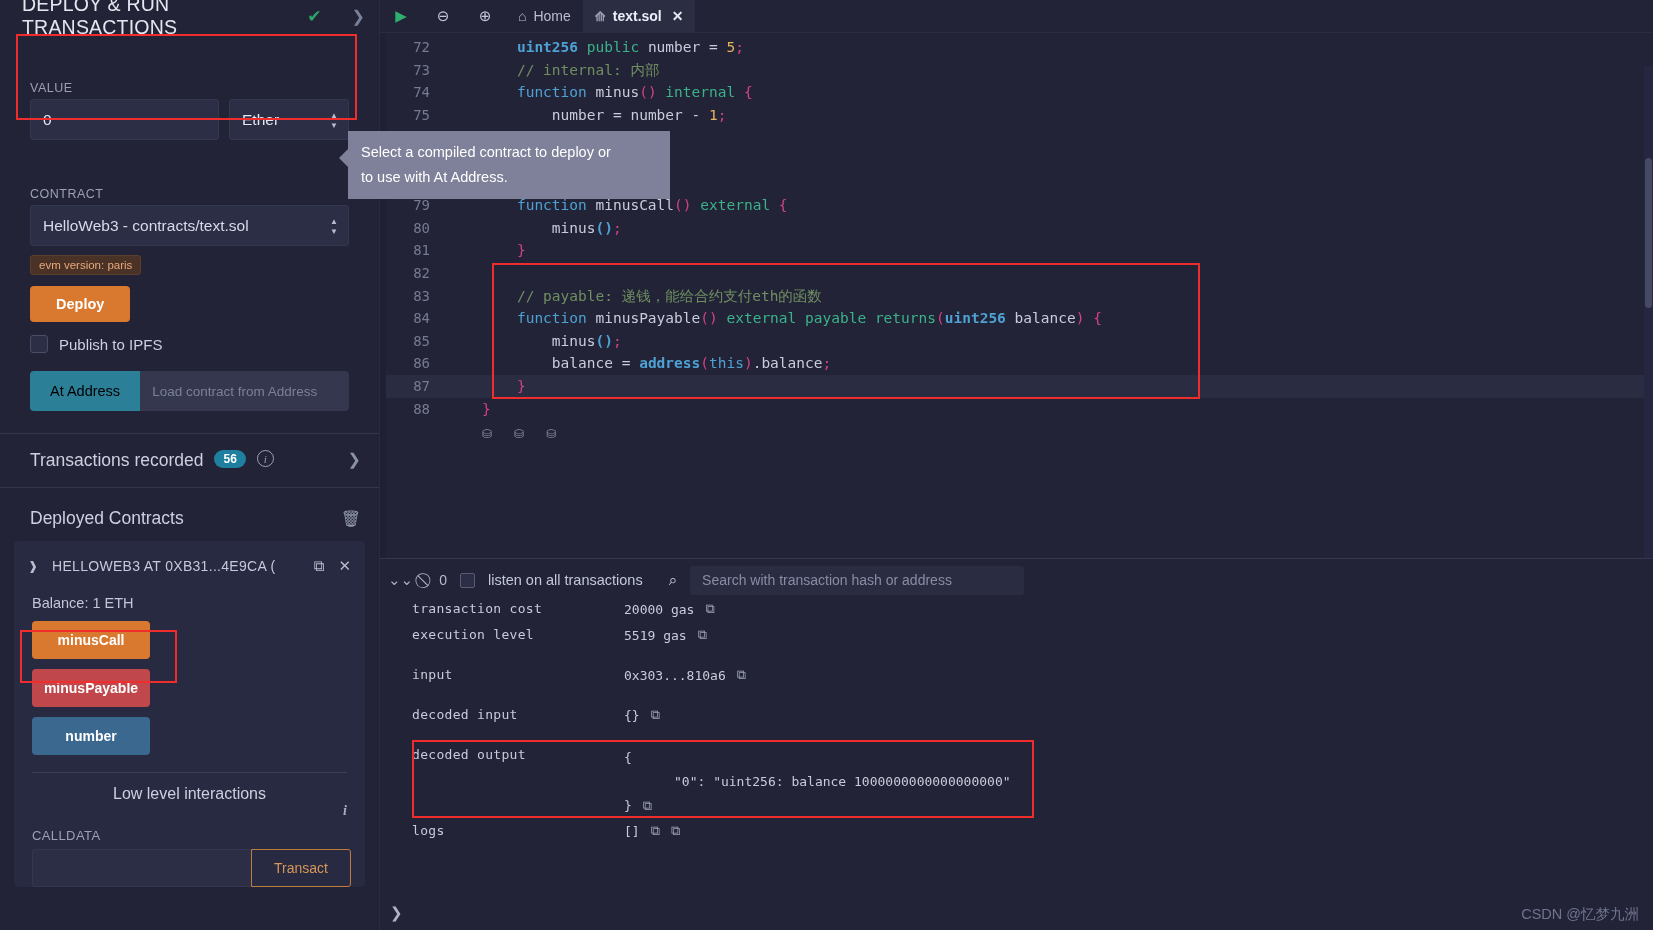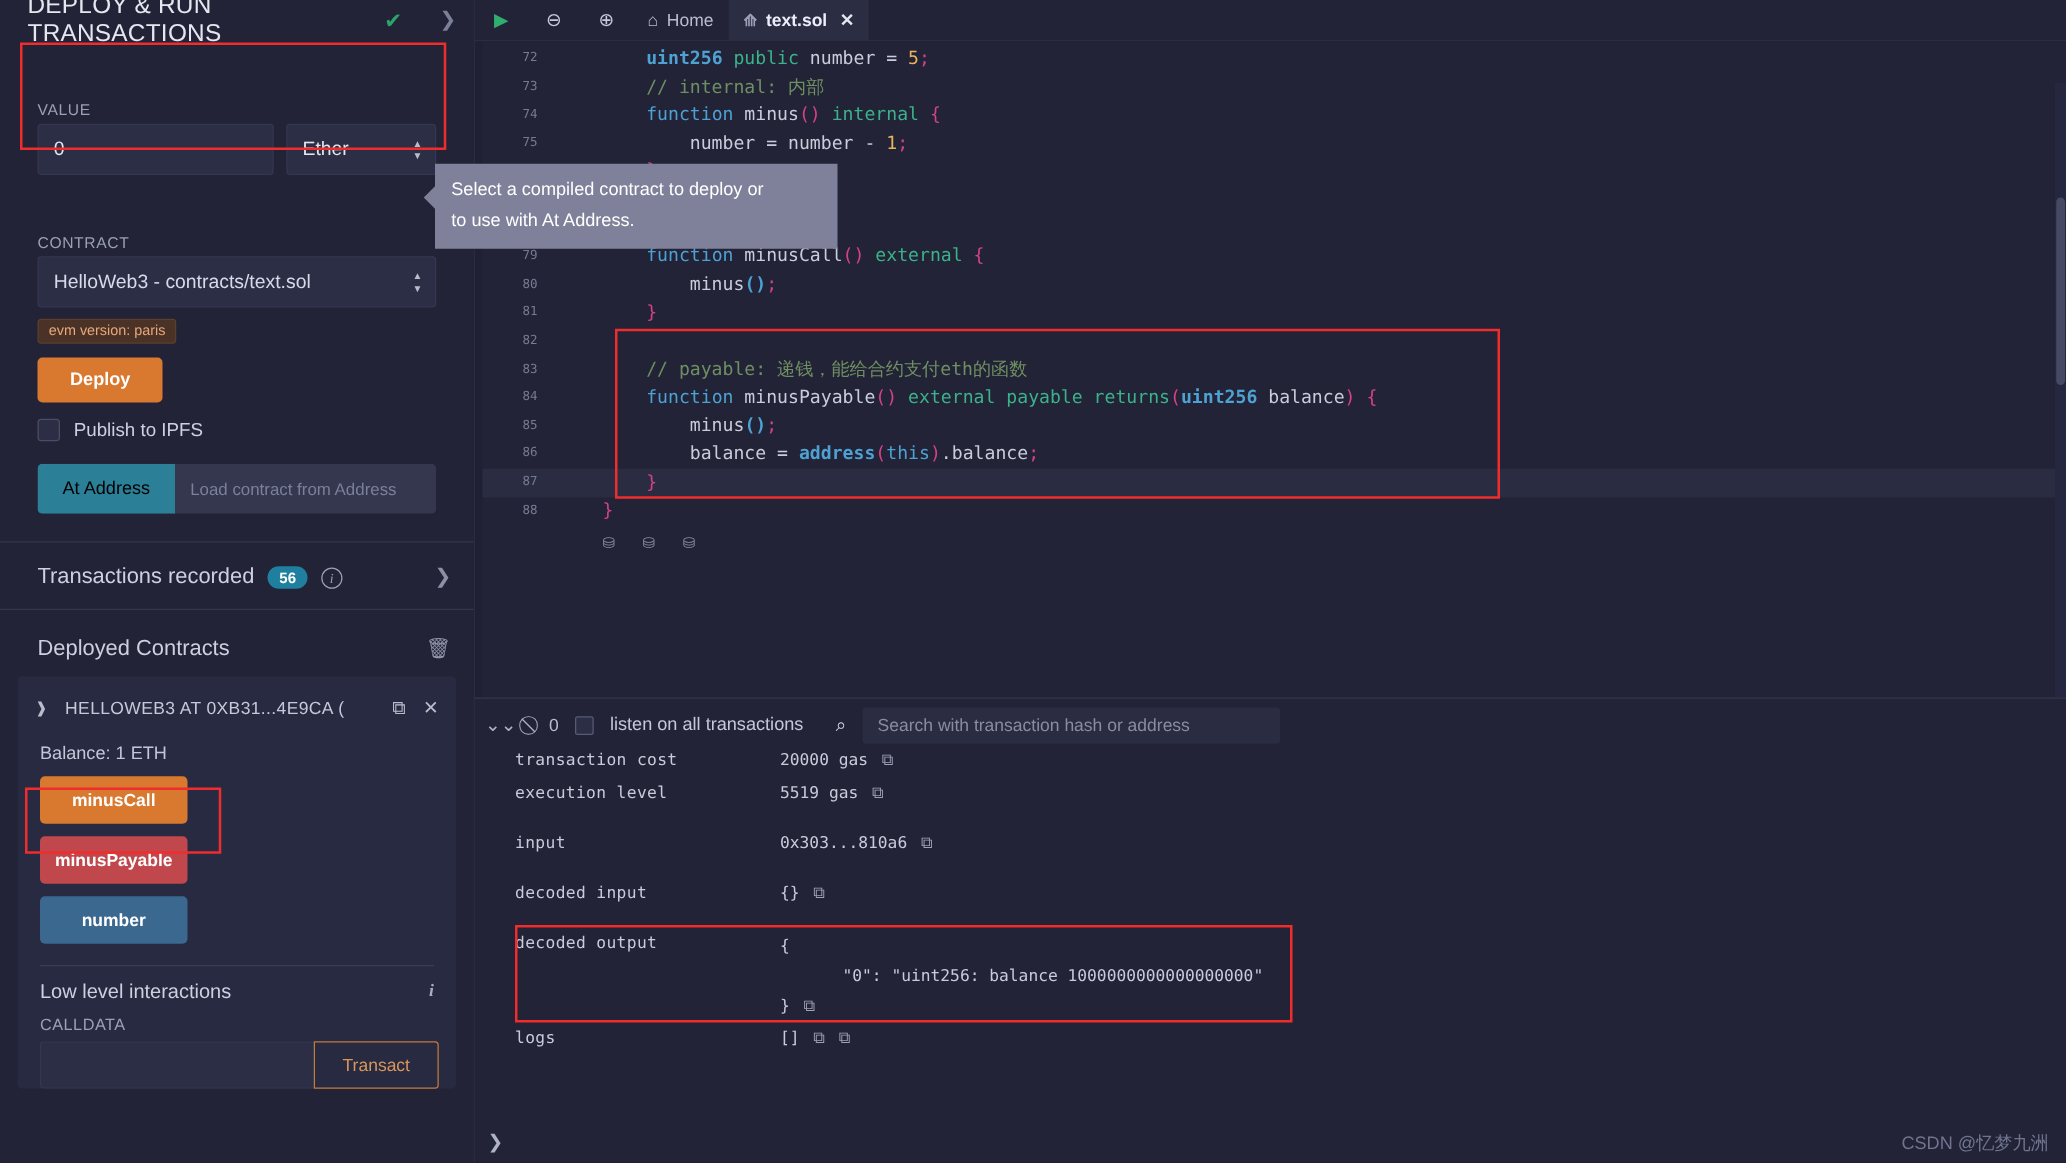--- a/index.html
+++ b/index.html
@@ -90,21 +90,21 @@
     padding: 12px 20px; font-size: 14.5px; cursor: pointer; white-space: nowrap;
   }
   .ataddr-input {
     flex: 1; background: #34374e; border: none; color: #e4e6f0;
     font-size: 13.5px; padding: 0 12px; outline: none;
   }
   .ataddr-input::placeholder { color: #7b8099; }
   .hr { height: 1px; background: #33364d; margin: 22px 0 0 0; }
 
   .tx-rec {
-    display: flex; align-items: flex-end; gap: 11px;
+    display: flex; align-items: flex-start; gap: 11px;
     padding: 16px 18px 16px 30px;
   }
   .tx-rec-title { font-size: 17.5px; color: #cdd0e0; }
   .badge-count {
     background: #1f7f9e; color: #fff; font-size: 12px; font-weight: 700;
     border-radius: 9px; padding: 2px 9px;
   }
   .info-icon {
     width: 17px; height: 17px; border-radius: 50%;
     border: 1.5px solid #9ba0b5; color: #9ba0b5;
@@ -141,20 +141,21 @@
     width: 118px; cursor: pointer;
   }
   .fn-orange { background: #d9782f; }
   .fn-red    { background: #c0484c; }
   .fn-blue   { background: #3a688f; }
 
   .lli-hr { height: 1px; background: #3b3e55; margin: 17px 18px 0 18px; }
   .lli-head {
     display: flex; align-items: center;
     padding: 12px 18px 0 18px;
+    flex-direction: column;
   }
   .lli-title { font-size: 16px; color: #cdd0e0; }
   .lli-info { margin-left: auto; color: #a9aec2; font-size: 14px; font-weight: 700;
               font-family: "Liberation Serif", serif; font-style: italic; }
   .calldata-label { font-size: 13px; color: #9ba0b5; padding: 9px 0 0 18px; letter-spacing: .4px; }
   .calldata-row { display: flex; margin: 6px 14px 0 18px; }
   .calldata-input {
     flex: 1; background: #2c2e45; border: 1px solid #343750;
     border-right: none; border-radius: 3px 0 0 3px;
     height: 38px; outline: none; color: #e4e6f0; padding: 0 10px; font-size: 13px;
@@ -197,21 +198,21 @@
     background: #222336; overflow: hidden;
   }
   .code {
     font-family: "DejaVu Sans Mono", monospace;
     font-size: 14.5px; line-height: 22.6px;
     padding-top: 3px;
   }
   .cline { display: flex; height: 22.6px; white-space: pre; }
   .lnum {
     width: 72px; text-align: right; padding-right: 22px;
-    color: #767b93; font-size: 10px; flex: none;
+    color: #767b93; font-size: 14px; flex: none;
   }
   .ctext { padding-left: 30px; color: #d4d7e6; }
   .k-type   { color: #4ea1d3; font-weight: bold; }
   .k-kw     { color: #3bb28a; }
   .k-fn     { color: #4ea1d3; }
   .k-paren  { color: #d2418a; }
   .k-brace  { color: #d2418a; }
   .k-num    { color: #e8b25f; }
   .k-cmt    { color: #6f8f62; }
   .k-id     { color: #c9ccdb; }

